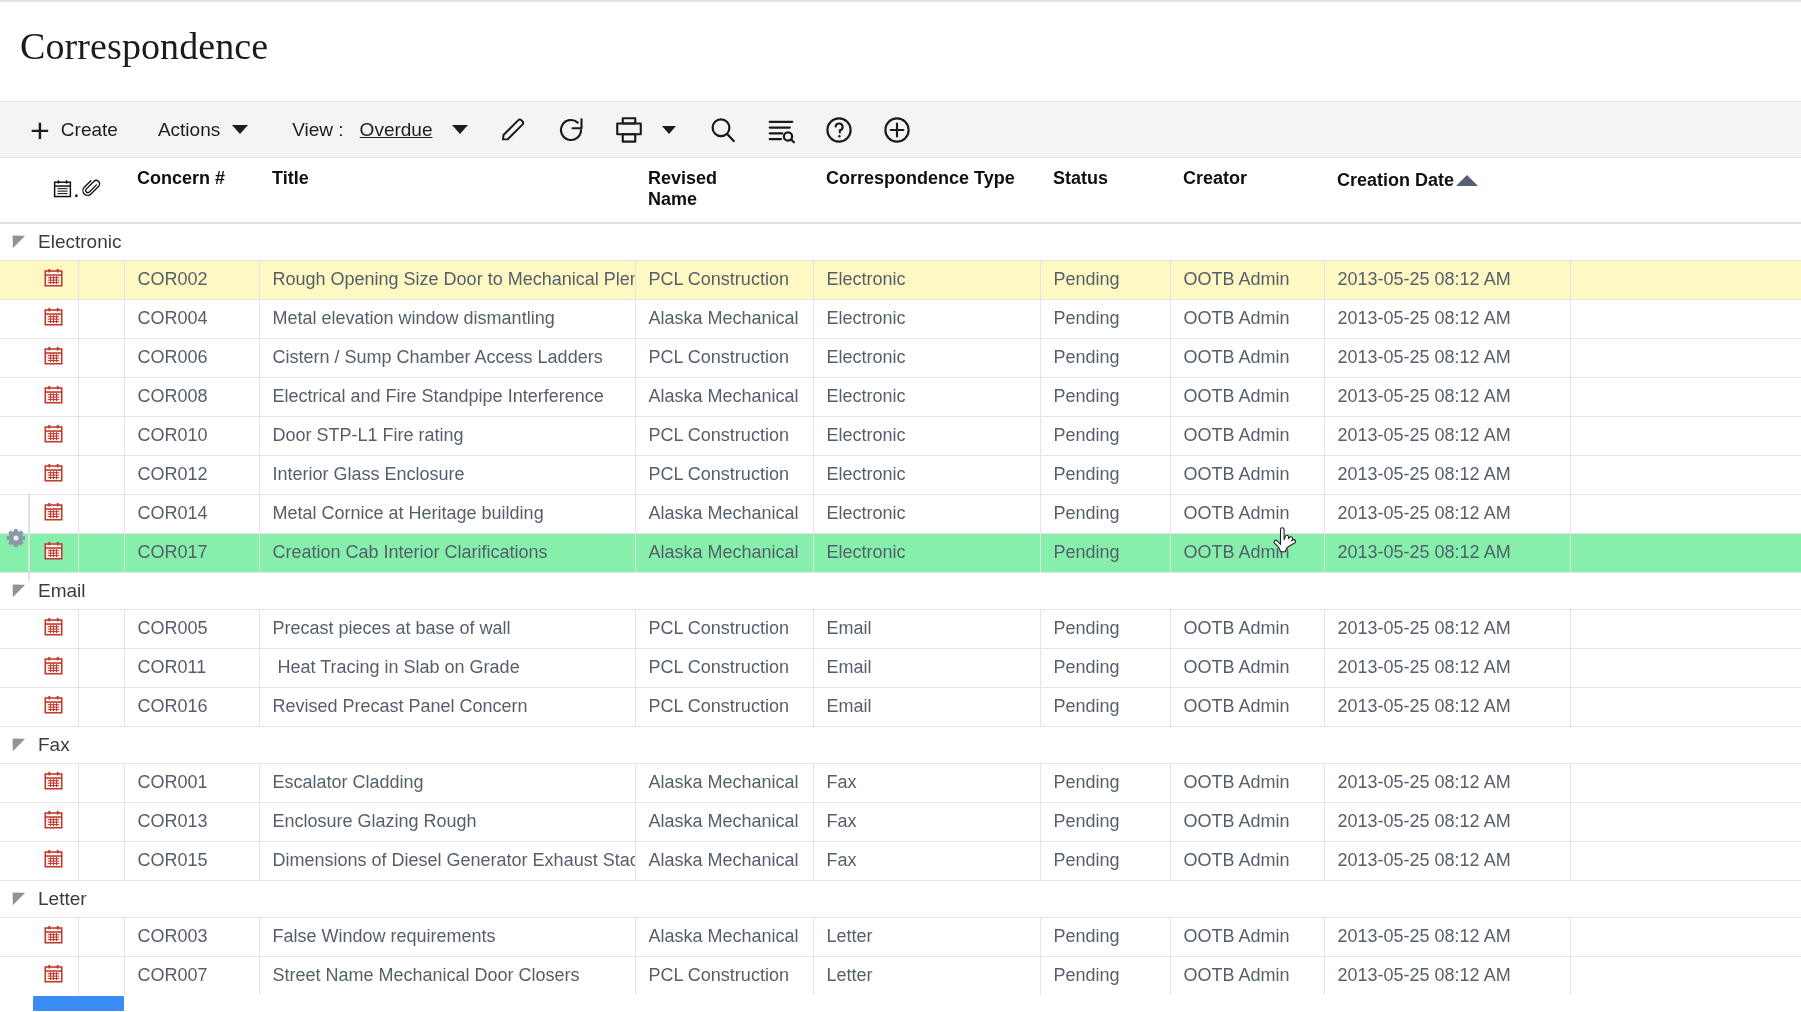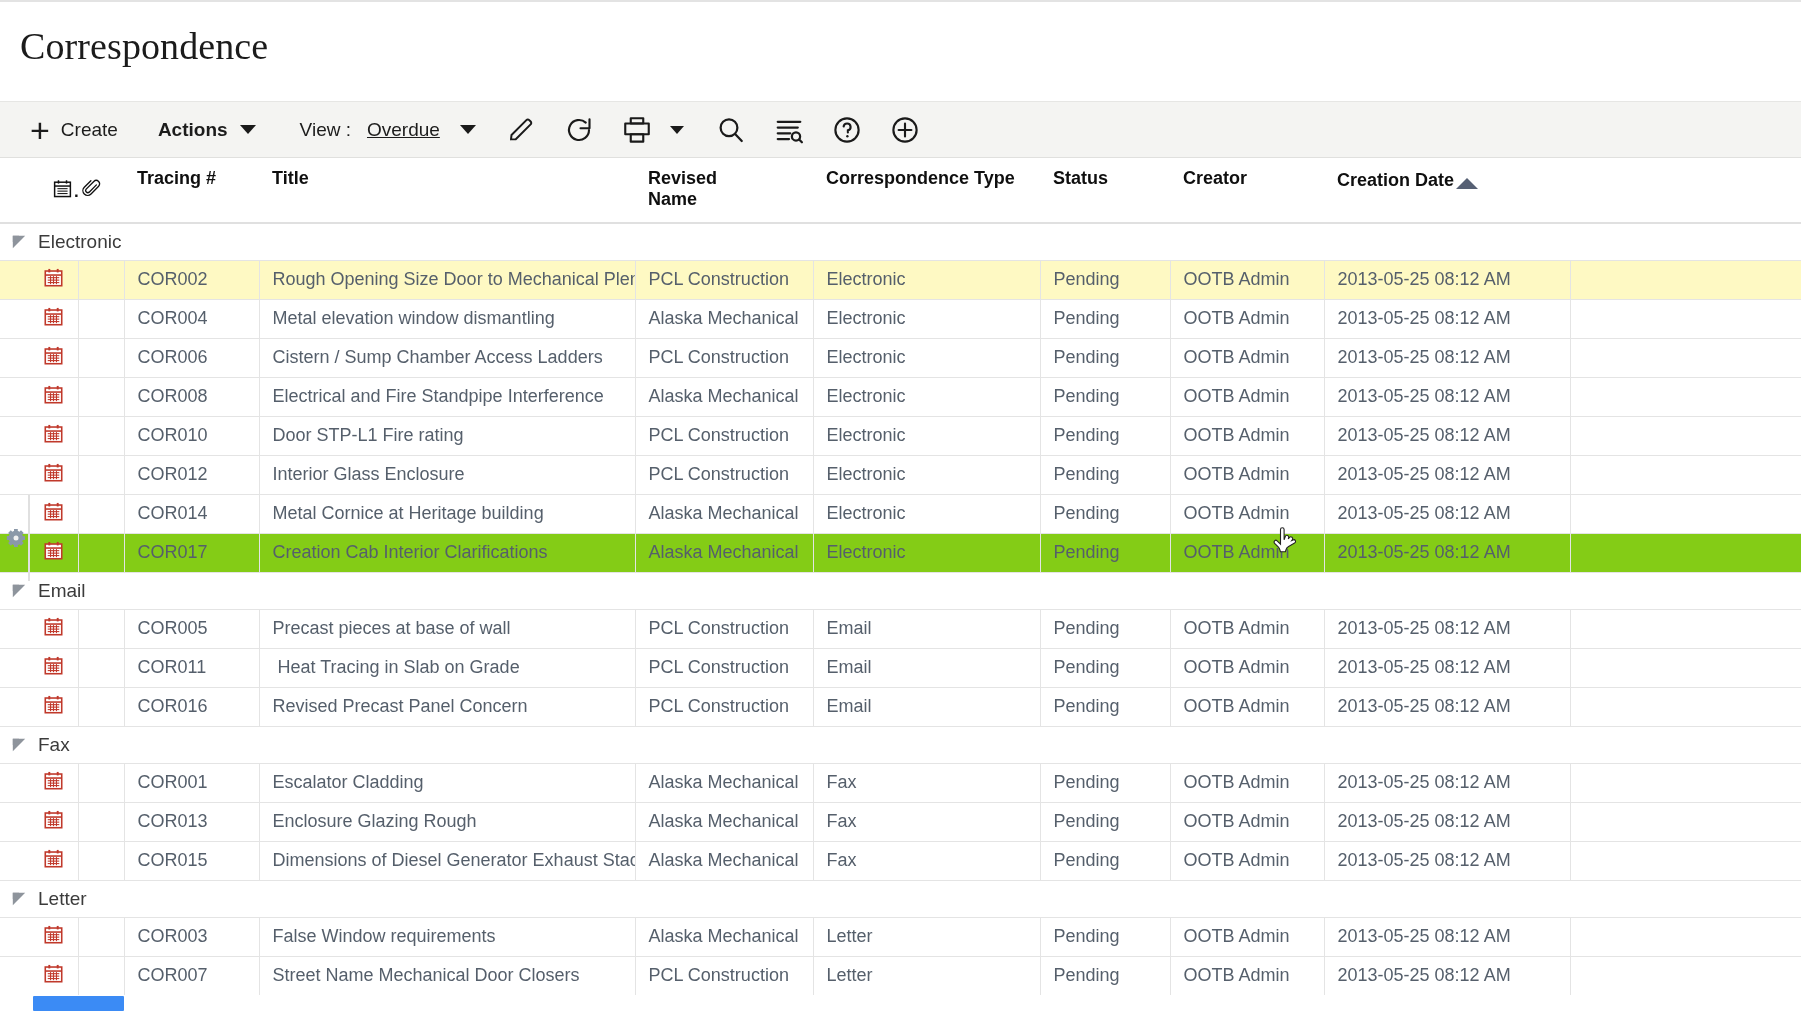--- a/index.html
+++ b/index.html
@@ -63,21 +63,21 @@
     user-select: none;
   }
   .tb-create { margin-right: 40px; }
   .tb-create .plus-glyph {
     font-size: 34px;
     font-weight: 300;
     line-height: 1;
     margin-right: 11px;
     color: #1c1c1c;
   }
-  .tb-actions { margin-right: 44px; font-weight: bold; }
+  .tb-actions { margin-right: 44px; }
   .tb-view-label { margin-right: 16px; cursor: default; }
   .tb-view-value { margin-right: 8px; text-decoration: underline; }
   .caret-down {
     width: 0; height: 0;
     border-left: 8px solid transparent;
     border-right: 8px solid transparent;
     border-top: 9px solid #1a1a1a;
     margin-left: 12px;
   }
   .caret-small {
@@ -155,21 +155,21 @@
     align-items: center;
     padding-left: 22px;
     padding-top: 10px;
   }
   thead th.col-clip .hdr-inner {
     padding-left: 4px;
     padding-top: 10px;
   }
   thead th.col-creationdate .hdr-inner {
     display: flex;
-    align-items: center;
+    align-items: flex-start;
     justify-content: space-between;
     padding-top: 2px;
   }
   .sort-asc {
     width: 0; height: 0;
     border-left: 11px solid transparent;
     border-right: 11px solid transparent;
     border-bottom: 11px solid #566074;
     margin-right: 86px;
     margin-top: 5px;
@@ -205,21 +205,21 @@
     background: #fff;
   }
   tbody td.cell-icon {
     padding: 0;
     text-align: center;
     vertical-align: middle;
   }
   tbody td.cell-blank { border-right: none; }
 
   tr.row-selected td { background: #fef9c3; }
-  tr.row-hover td { background: #84cc16; }
+  tr.row-hover td { background: #86efac; }
 
   tr.group-row td {
     border-bottom: 1px solid #e4e4e4;
     border-right: none;
     background: #fff;
     font-size: 19px;
     color: #3b3b3b;
     height: 37px;
     padding-left: 8px;
   }
@@ -415,21 +415,21 @@
           <th class="col-clip">
             <div class="hdr-inner">
               <span>
                 <svg width="19" height="21" viewBox="0 0 24 24" fill="none" stroke="#111" stroke-width="1.7" stroke-linecap="round">
                   <path d="M18.2 7.4 L9.1 16.6a2.7 2.7 0 0 1-3.8-3.8l9.6-9.7a4.3 4.3 0 0 1 6.1 6.1l-9.6 9.7a6 6 0 0 1-8.5-8.5l8.3-8.3"></path>
                 </svg>
               </span>
             </div>
           </th>
           <th>
-              <div class="hdr-inner">Tracing #</div>
+              <div class="hdr-inner">Concern #</div>
             </th>
           <th>
               <div class="hdr-inner">Title</div>
             </th>
           <th>
             <div class="hdr-inner">
               <div>Revised</div>
               <div>Name</div>
             </div>
           </th>

